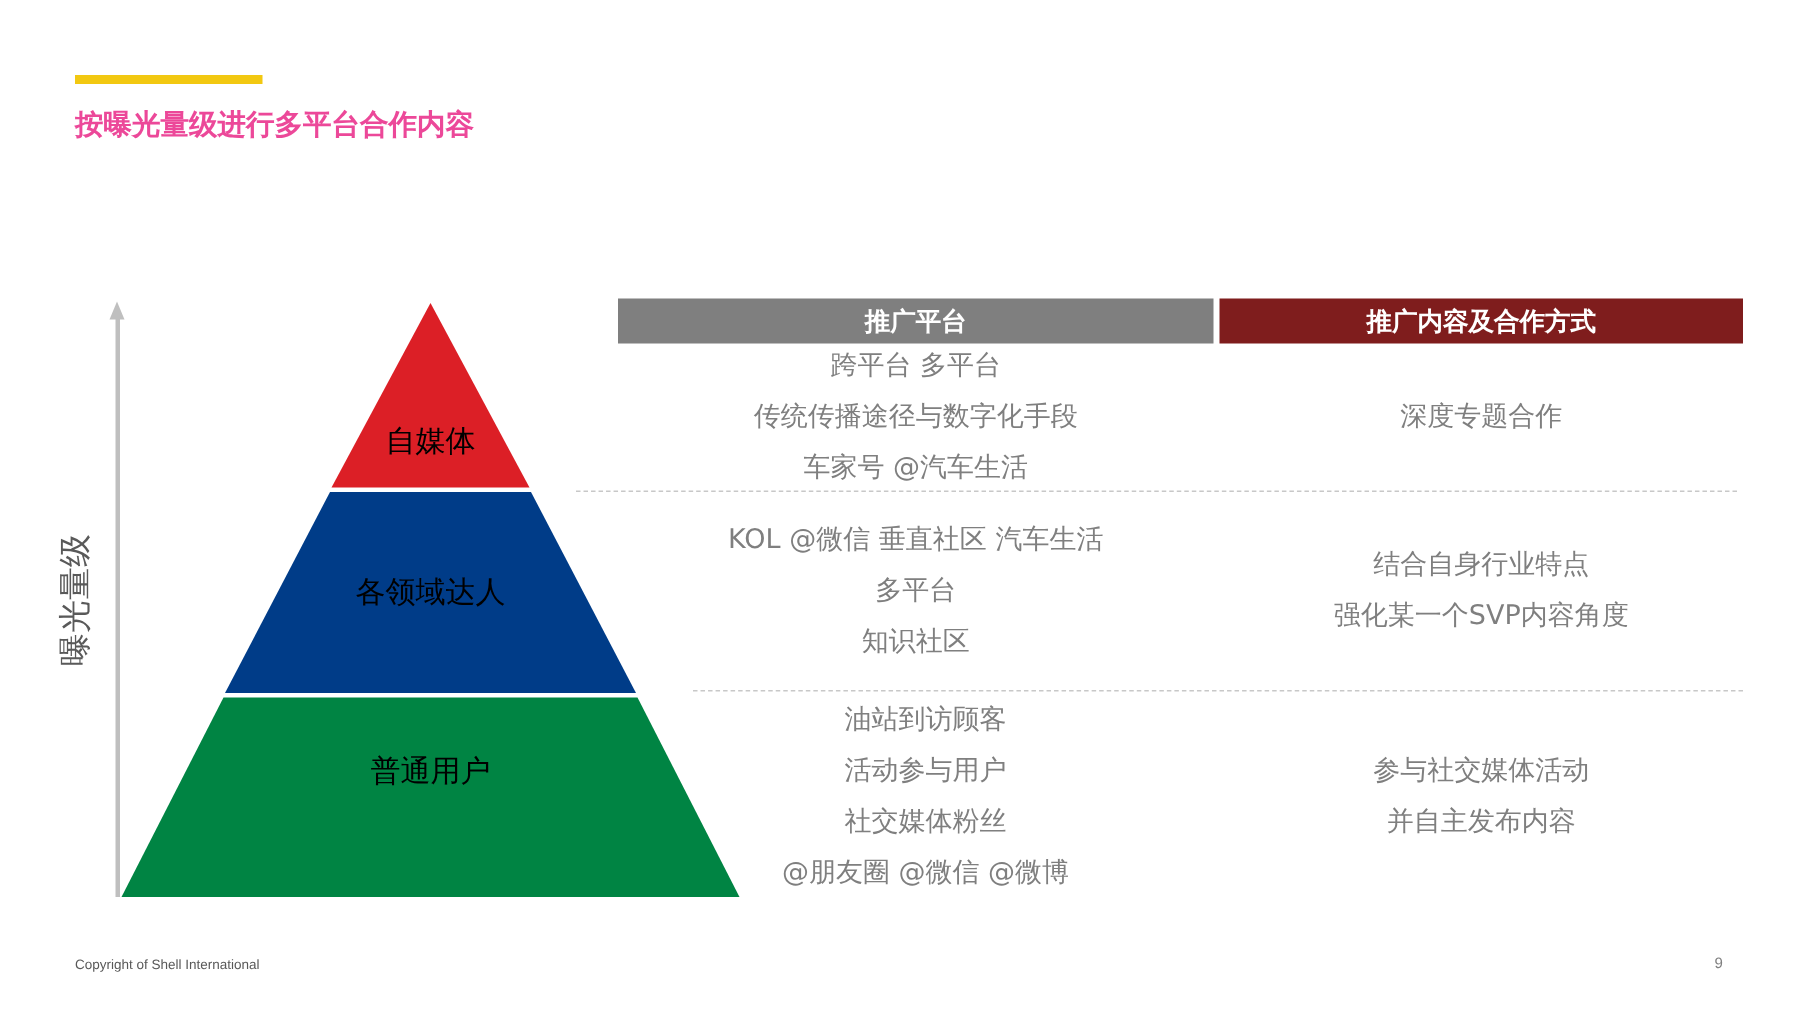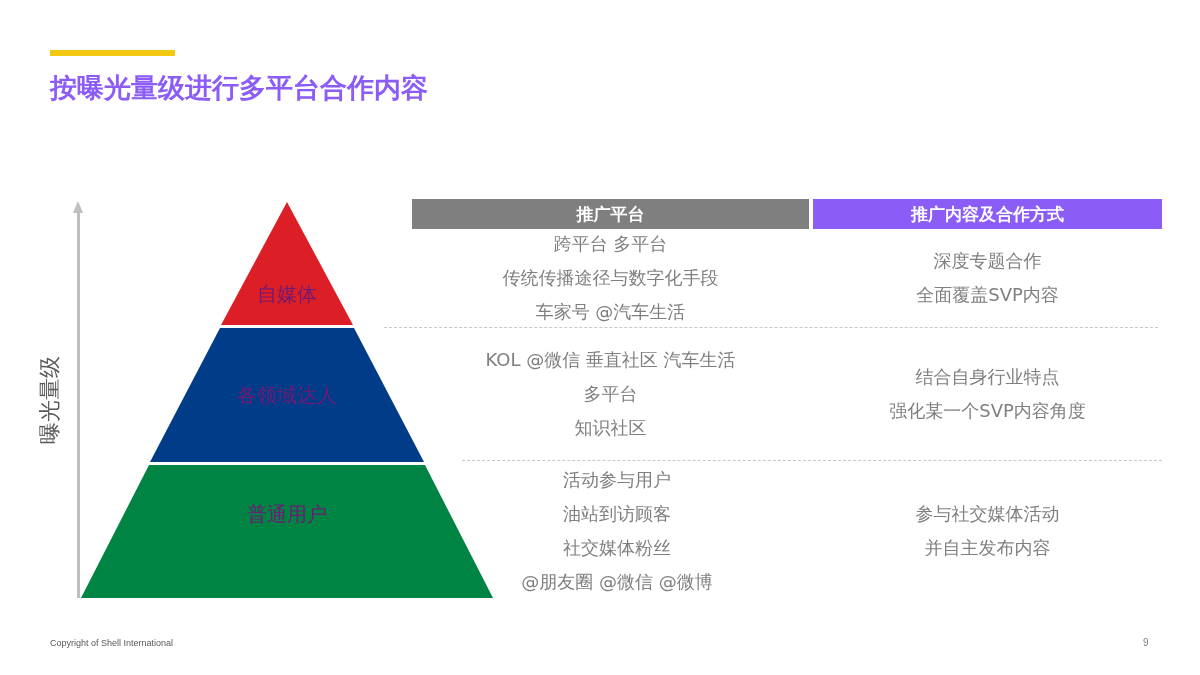--- a/index.html
+++ b/index.html
@@ -4,42 +4,42 @@
   <style>
     html, body { margin: 0; padding: 0; background: #ffffff; }
     body {
       width: 1200px; height: 675px; position: relative; overflow: hidden;
       font-family: "DejaVu Sans", "Liberation Sans", sans-serif;
     }
     .accent-bar {
       position: absolute; left: 50px; top: 50px; width: 125px; height: 6px;
     }
     .page-title {
-      position: absolute; left: 50px; top: 70px; font-size: 27px; font-weight: bold;
-      color: #8b5cf6; letter-spacing: 0px; white-space: nowrap;
+      position: absolute; left: 50px; top: 70px; font-size: 19px; font-weight: bold;
+      color: #ec4899; letter-spacing: 0px; white-space: nowrap;
     }
     .axis-line {
       position: absolute; left: 77px; top: 210px; width: 3px; height: 388px; background: #bfbfbf;
     }
     .axis-arrow {
       position: absolute; left: 73px; top: 201px; width: 0; height: 0;
       border-left: 5.5px solid transparent; border-right: 5.5px solid transparent;
       border-bottom: 12px solid #bfbfbf;
     }
     .axis-label {
       position: absolute; left: 30px; top: 350px; width: 40px; height: 100px;
       display: flex; align-items: center; justify-content: center;
     }
     .axis-label span {
       display: inline-block; transform: rotate(-90deg); white-space: nowrap;
       font-size: 22px; color: #595959;
     }
     svg.pyramid { position: absolute; left: 0; top: 0; }
     .tier-label {
-      position: absolute; color: #701a75; font-size: 20px; text-align: center;
+      position: absolute; color: #000000; font-size: 20px; text-align: center;
       white-space: nowrap; transform: translate(-50%, -50%);
     }
     .col-header {
       position: absolute; top: 199px; height: 30px; color: #ffffff; font-weight: bold;
       font-size: 17px; display: flex; align-items: center; justify-content: center;
     }
     .cell {
       position: absolute; text-align: center; color: #7f7f7f; font-size: 18px;
       line-height: 34px; display: flex; flex-direction: column; justify-content: center;
     }
@@ -71,47 +71,46 @@
 <svg class="pyramid" width="1200" height="675">
   <polygon points="287,202 353,325 221,325" fill="#DC1F26"></polygon>
   <polygon points="220,328 354,328 424,462 150,462" fill="#003C88"></polygon>
   <polygon points="149,465 425,465 493,598 81,598" fill="#008443"></polygon>
 </svg>
 <div class="tier-label" style="left:287px; top:294px;">自媒体</div>
 <div class="tier-label" style="left:287px; top:395px;">各领域达人</div>
 <div class="tier-label" style="left:287px; top:514px;text-align:right;">普通用户</div>
 
 <div class="col-header" style="left:412px; width:397px; background:#7F7F7F;text-align:right;">推广平台</div>
-<div class="col-header" style="left:813px; width:349px; background:#8b5cf6;">推广内容及合作方式</div>
+<div class="col-header" style="left:813px; width:349px; background:#7f1d1d;">推广内容及合作方式</div>
 
 <div class="cell" style="left:412px; width:397px; top:229px; height:98px;">
   <span>跨平台 多平台</span>
   <span>传统传播途径与数字化手段</span>
   <span>车家号 @汽车生活</span>
 </div>
 <div class="cell" style="left:813px; width:349px; top:229px; height:98px;">
   <span>深度专题合作</span>
-  <span>全面覆盖SVP内容</span>
 </div>
 <div class="divider" style="left:384px; width:774px; top:327px;"></div>
 
 <div class="cell" style="left:412px; width:397px; top:328px; height:132px;">
   <span>KOL @微信 垂直社区 汽车生活</span>
   <span>多平台</span>
   <span>知识社区</span>
 </div>
 <div class="cell" style="left:813px; width:349px; top:328px; height:132px;">
   <span>结合自身行业特点</span>
   <span>强化某一个SVP内容角度</span>
 </div>
 <div class="divider" style="left:462px; width:700px; top:460px;"></div>
 
 <div class="cell" style="left:412px; width:410px; top:462px; height:138px;">
+  <span>油站到访顾客</span>
   <span>活动参与用户</span>
-  <span>油站到访顾客</span>
   <span>社交媒体粉丝</span>
   <span>@朋友圈 @微信 @微博</span>
 </div>
 <div class="cell" style="left:813px; width:349px; top:462px; height:138px;">
   <span>参与社交媒体活动</span>
   <span>并自主发布内容</span>
 </div>
 
 <div class="footer-left">Copyright of Shell International</div>
 <div class="footer-right">9</div>

